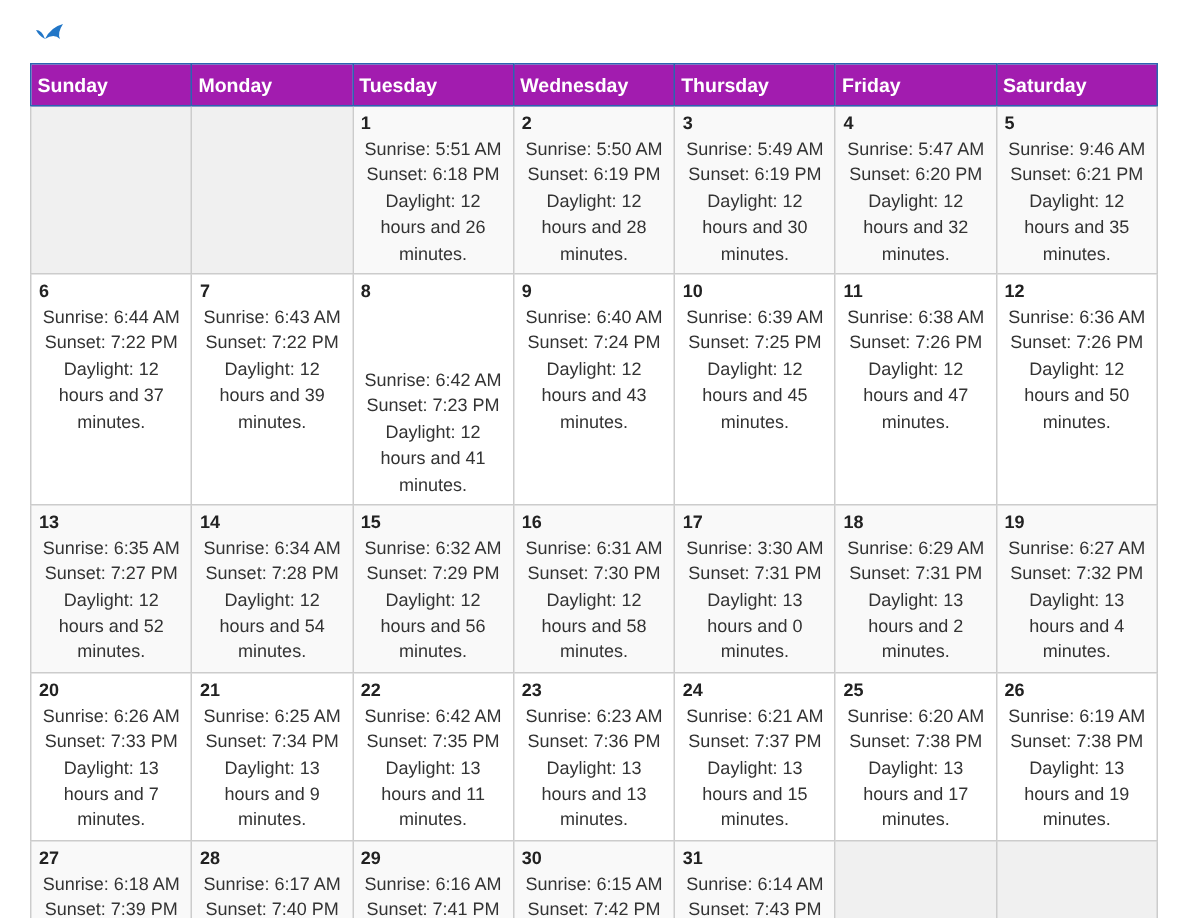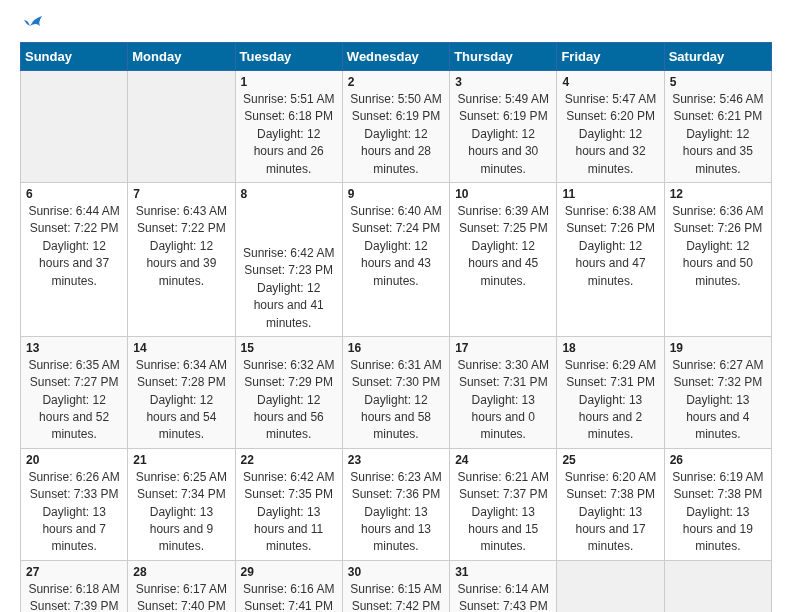--- a/index.html
+++ b/index.html
@@ -47,21 +47,21 @@
       font-size: 15px;
       color: #444;
       margin-top: 2px;
     }
     .calendar {
       width: 100%;
       border-collapse: collapse;
       margin-top: 8px;
     }
     .calendar thead tr th {
-      background: #0369a1;
+      background: #a21caf;
       color: #fff;
       font-size: 13px;
       font-weight: bold;
       padding: 6px 4px;
       border: 1px solid #2a65b0;
       text-align: left;
     }
     .calendar tbody tr td {
       border: 1px solid #ccc;
       vertical-align: top;
@@ -150,21 +150,21 @@
 Daylight: 12 hours and 30 minutes.</div>
           </td>
           <td>
             <span class="day-num">4</span>
             <div class="day-info" style="white-space: pre-line;">Sunrise: 5:47 AM
 Sunset: 6:20 PM
 Daylight: 12 hours and 32 minutes.</div>
           </td>
           <td>
             <span class="day-num">5</span>
-            <div class="day-info" style="white-space: pre-line;">Sunrise: 5:46 AM
+            <div class="day-info" style="white-space: pre-line;">Sunrise: 9:46 AM
 Sunset: 6:21 PM
 Daylight: 12 hours and 35 minutes.</div>
           </td>
         </tr>
         <tr>
           <td>
             <span class="day-num">6</span>
             <div class="day-info" style="white-space: pre-line;">Sunrise: 6:44 AM
 Sunset: 7:22 PM
 Daylight: 12 hours and 37 minutes.</div>

